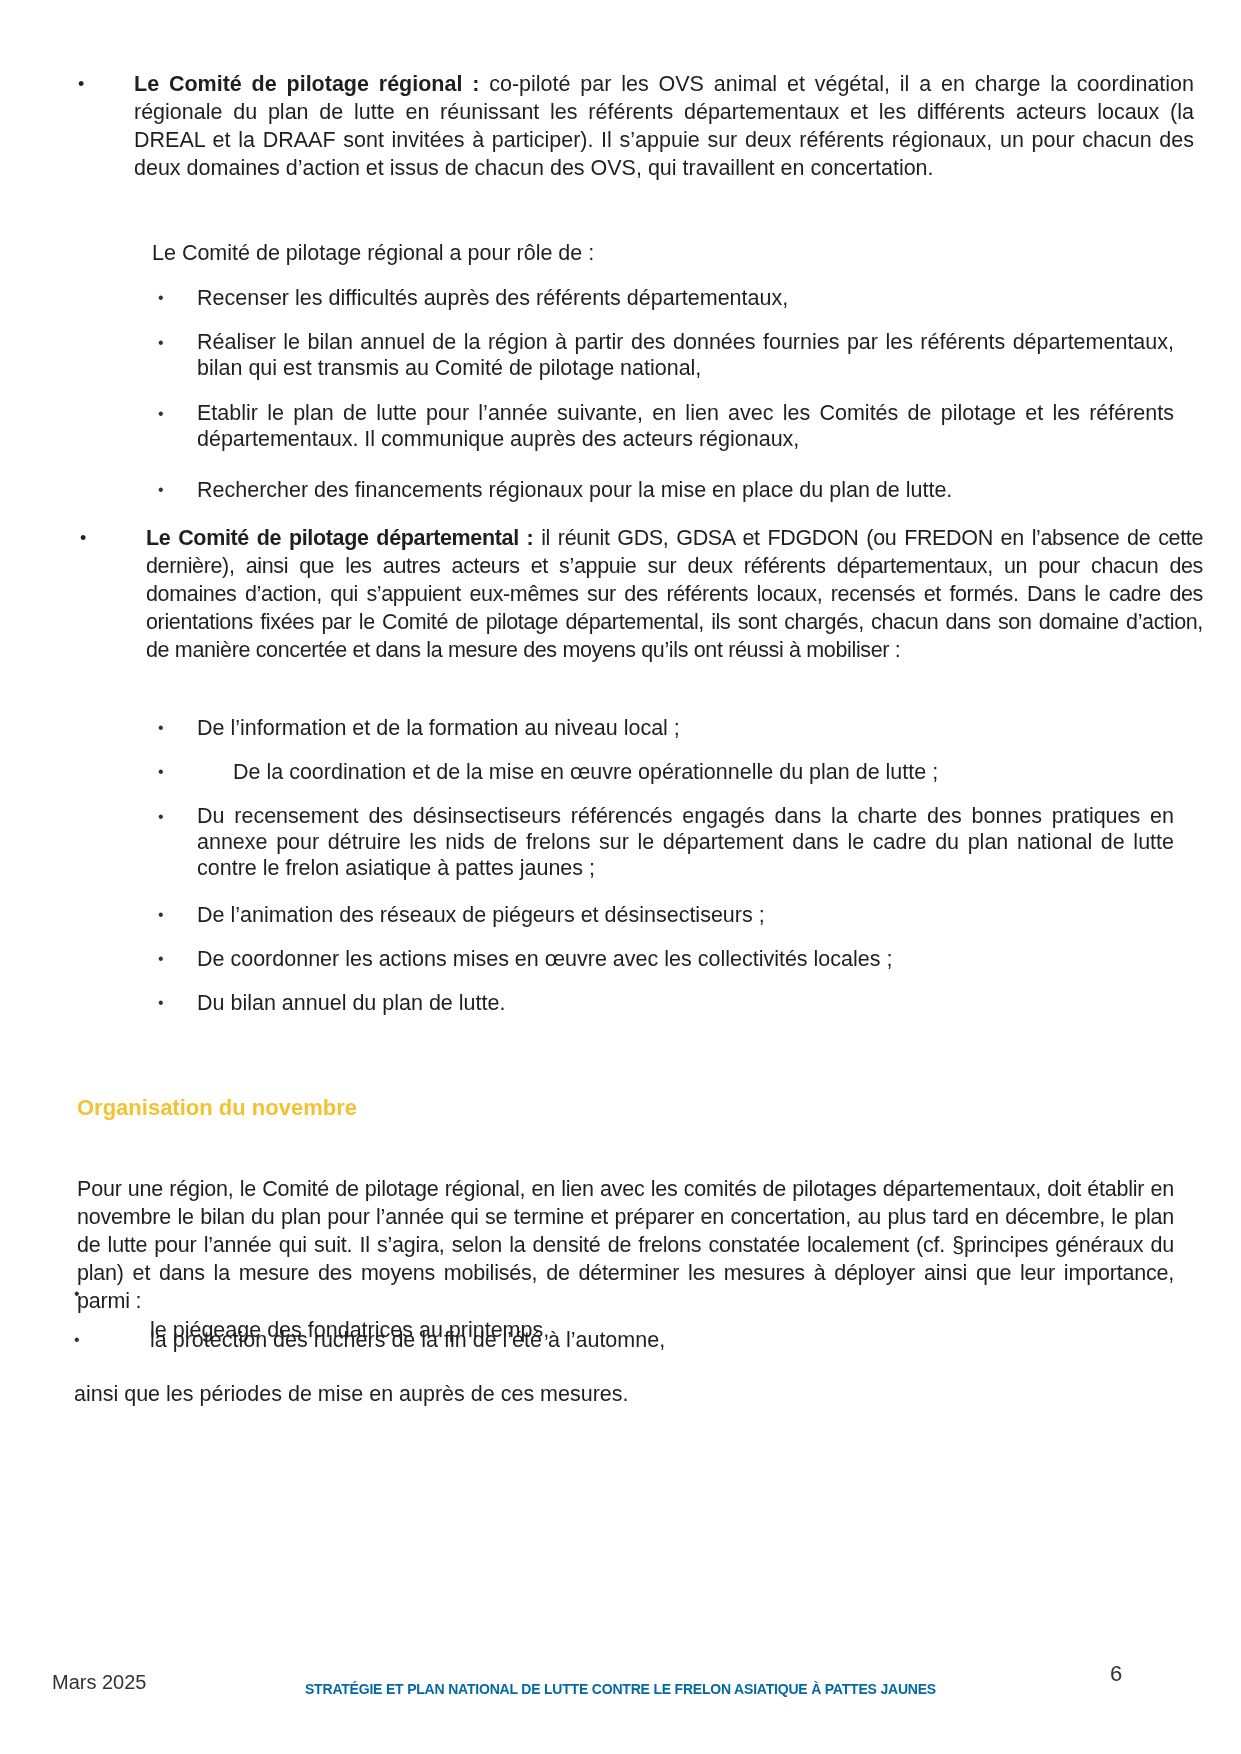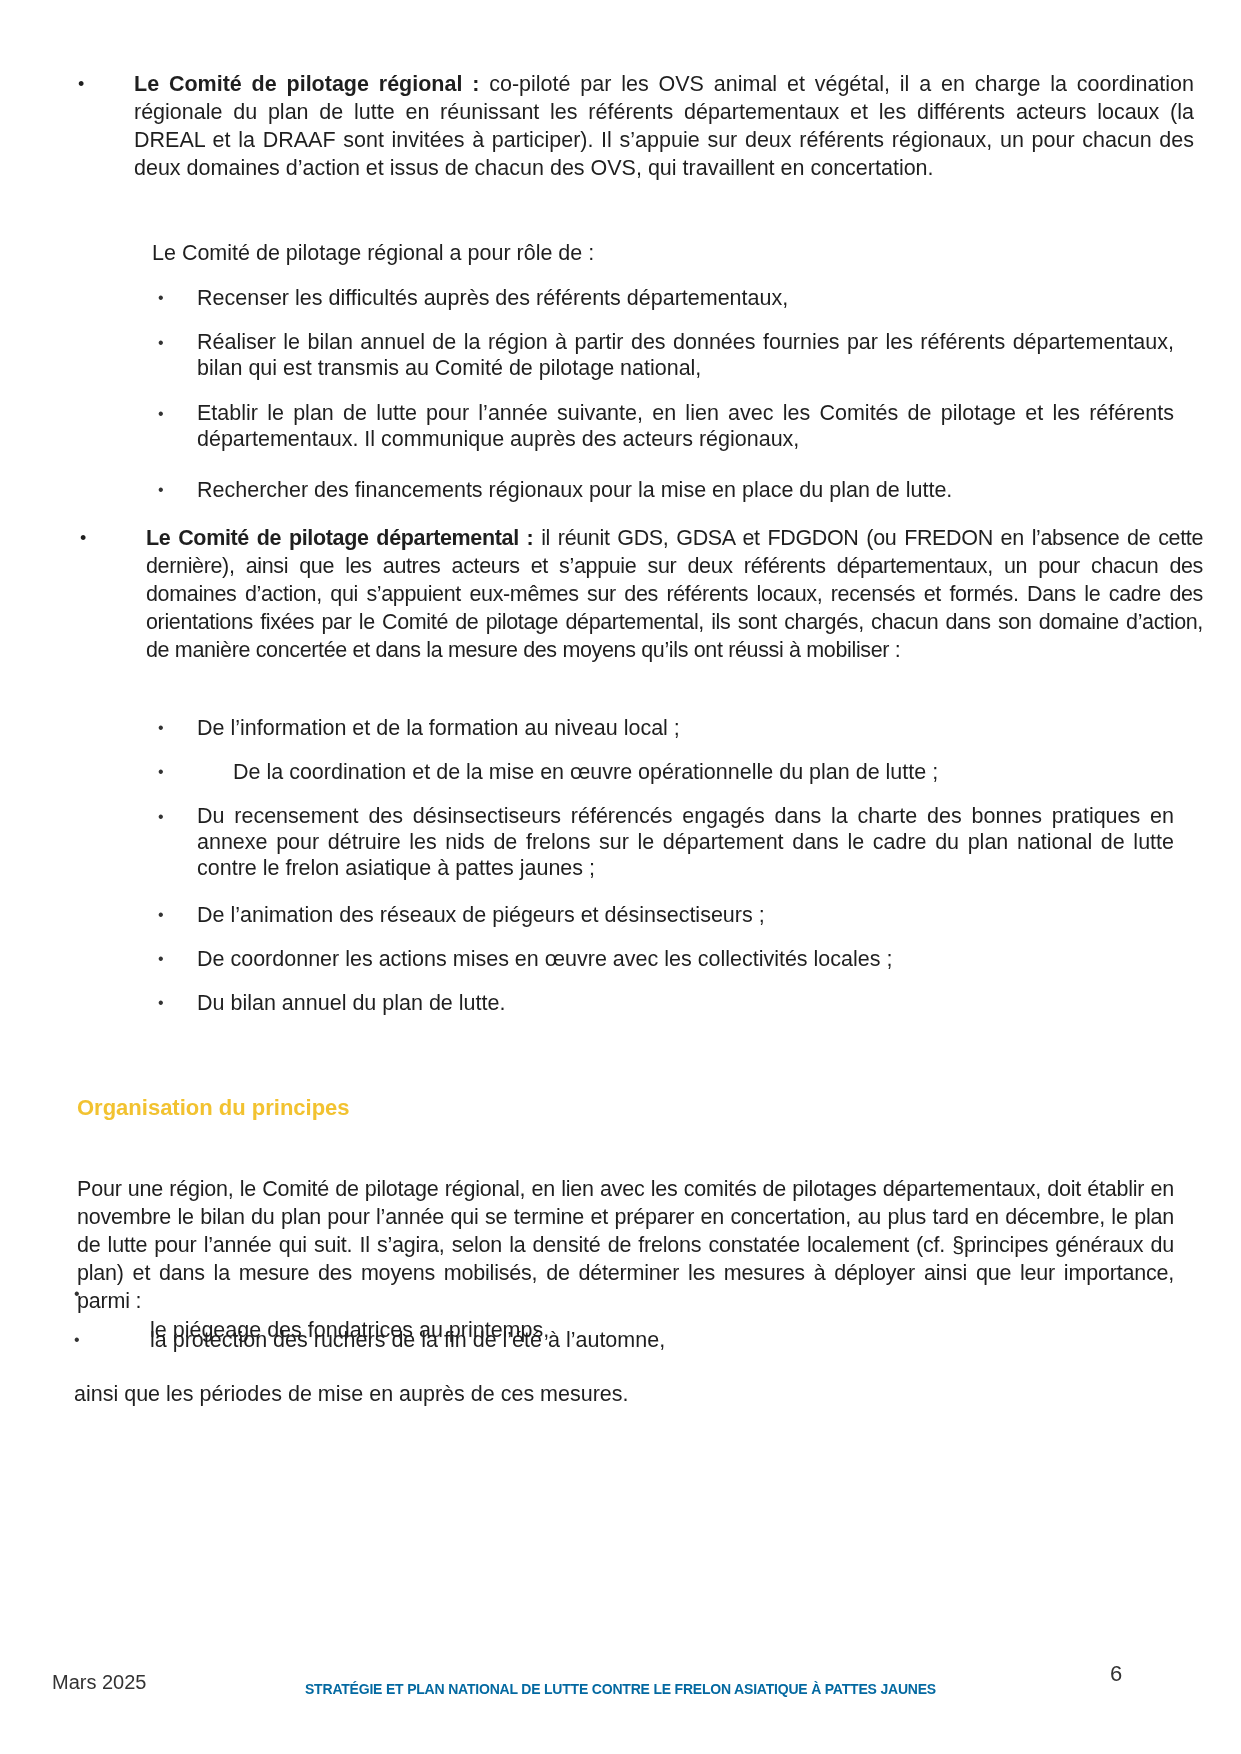--- a/index.html
+++ b/index.html
@@ -66,21 +66,21 @@
 
 <span class="sub-bullet" style="left:158px;top:901px;">•</span>
 <div class="sub" style="top:901px;">De l’animation des réseaux de piégeurs et désinsectiseurs ;</div>
 
 <span class="sub-bullet" style="left:158px;top:945px;">•</span>
 <div class="sub" style="top:945px;">De coordonner les actions mises en œuvre avec les collectivités locales ;</div>
 
 <span class="sub-bullet" style="left:158px;top:989px;">•</span>
 <div class="sub" style="top:989px;">Du bilan annuel du plan de lutte.</div>
 
-<div class="heading">Organisation du principes</div>
+<div class="heading">Organisation du novembre</div>
 <p class="para org">Pour une région, le Comité de pilotage régional, en lien avec les comités de pilotages départementaux, doit établir en novembre le bilan du plan pour l’année qui se termine et préparer en concertation, au plus tard en décembre, le plan de lutte pour l’année qui suit. Il s’agira, selon la densité de frelons constatée localement (cf. §principes généraux du plan) et dans la mesure des moyens mobilisés, de déterminer les mesures à déployer ainsi que leur importance, parmi :</p>
 
 <span class="sub-bullet" style="left:74px;top:1280px;">•</span>
 <div class="li2" style="top:1316px;">le piégeage des fondatrices au printemps,</div>
 
 <span class="sub-bullet" style="left:74px;top:1326px;">•</span>
 <div class="li2" style="top:1326px;">la protection des ruchers de la fin de l’été à l’automne,</div>
 
 <div class="outro">ainsi que les périodes de mise en auprès de ces mesures.</div>
 

